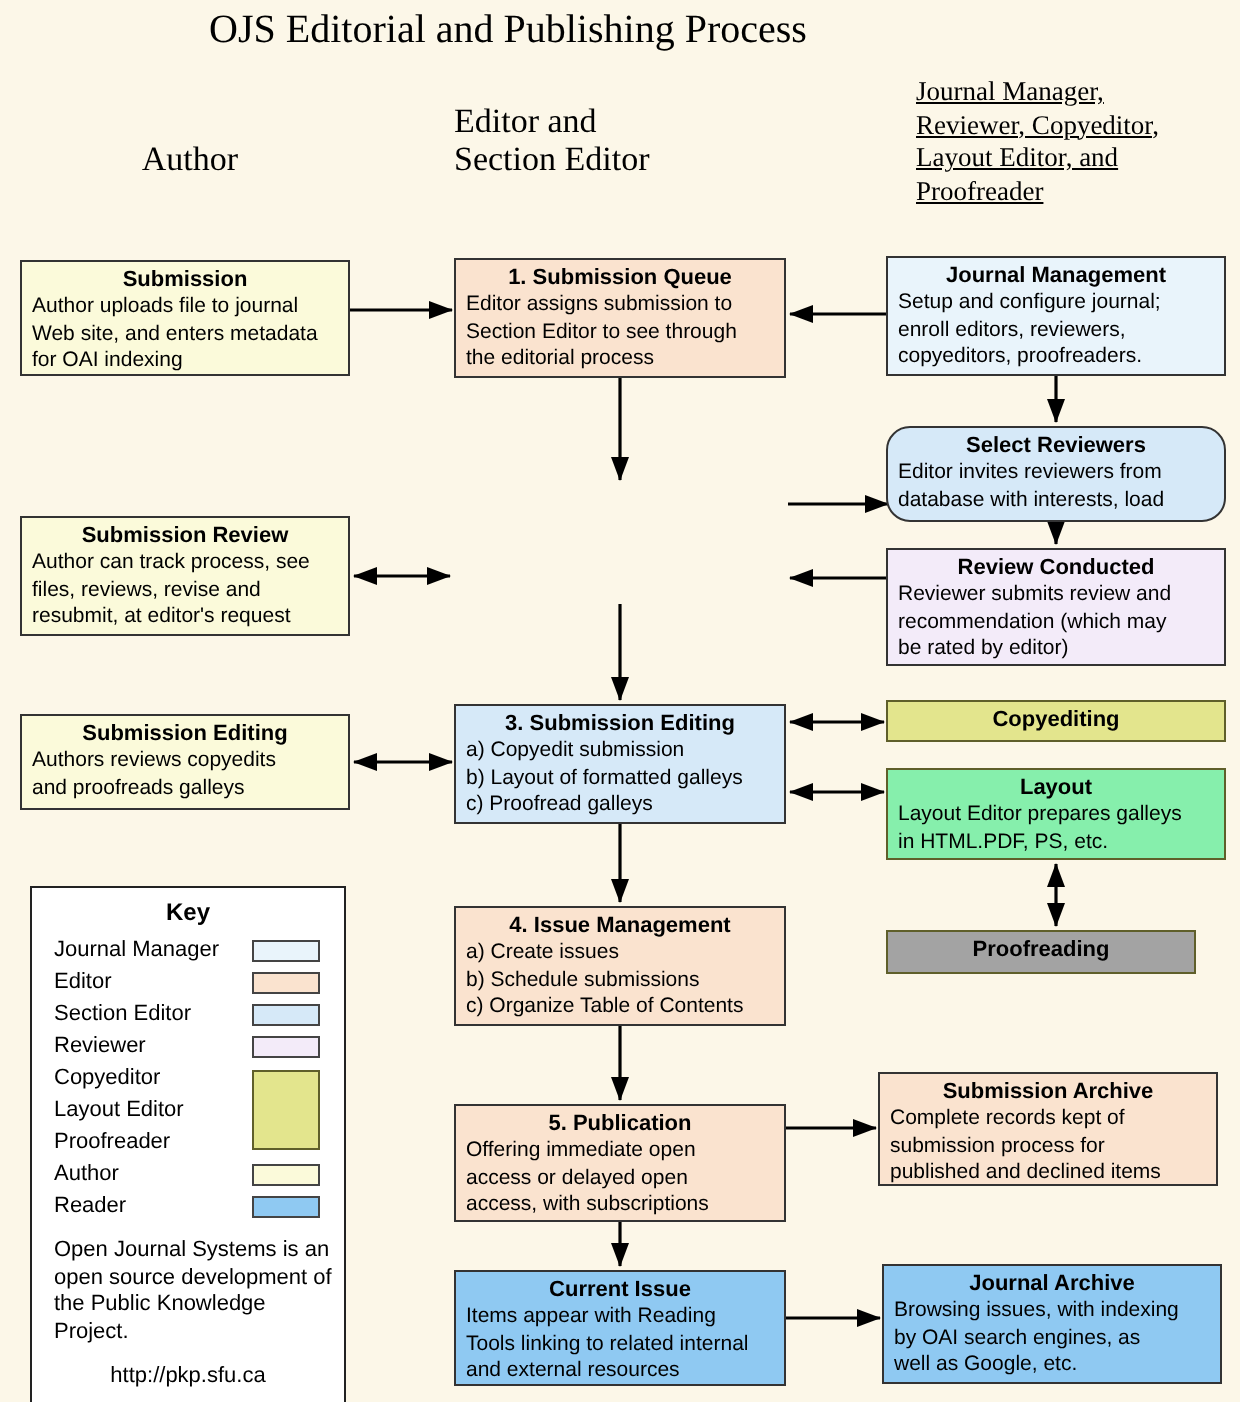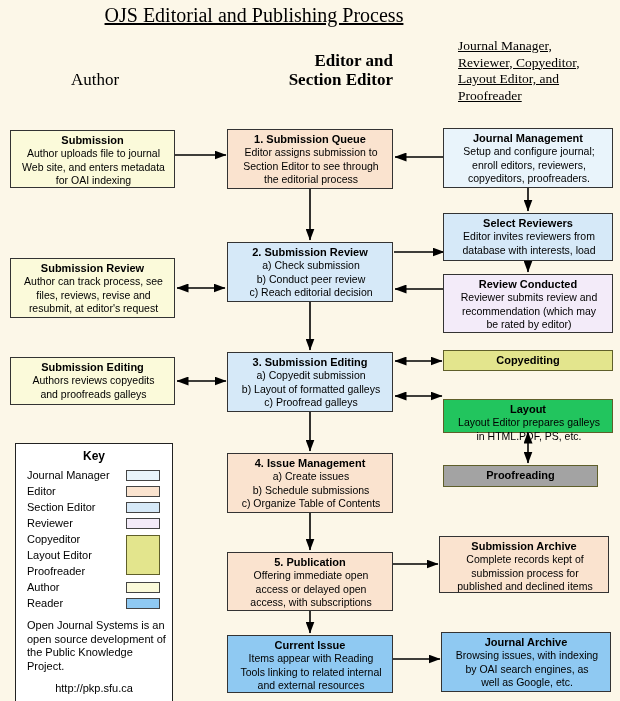--- a/index.html
+++ b/index.html
@@ -1,29 +1,29 @@
 <!DOCTYPE html>
 <html><head>
 <meta charset="utf-8">
 <style>
   html,body{margin:0;padding:0;}
   .canvas{position:relative;width:620px;height:701px;overflow:hidden;
           font-family:"Liberation Sans",sans-serif;color:#000;}
   .page-title{position:absolute;left:0;top:4px;width:508px;text-align:center;
-          font-family:"Liberation Serif",serif;font-size:20px;text-decoration:underline;}
+          font-family:"Liberation Serif",serif;font-size:20px;}
   .col-hdr{position:absolute;font-family:"Liberation Serif",serif;white-space:pre-line;}
   .hdr-author{left:10px;top:70px;width:170px;text-align:center;font-size:17px;}
-  .hdr-editor{left:227px;top:51px;width:166px;text-align:right;font-size:17px;line-height:19px;font-weight:bold;}
+  .hdr-editor{left:227px;top:51px;width:166px;text-align:left;font-size:17px;line-height:19px;}
   .hdr-group{left:458px;top:38px;width:160px;text-align:left;font-size:13.5px;line-height:16.5px;text-decoration:underline;}
   .arrows{position:absolute;left:0;top:0;width:620px;height:701px;}
   .box{position:absolute;border:1.5px solid #333;box-sizing:border-box;padding:2px 3px;}
   .olive{border-color:#5f5f2a;}
   .bt{font-weight:bold;font-size:11px;line-height:14px;text-align:center;}
   .bt-fill{font-weight:bold;font-size:11px;line-height:15px;text-align:center;}
-  .bb{font-size:10.5px;line-height:13.5px;white-space:pre-line;padding-left:2px;text-align:center;}
+  .bb{font-size:10.5px;line-height:13.5px;white-space:pre-line;padding-left:2px;}
   .key{position:absolute;left:15px;top:443px;width:158px;height:322px;background:#fff;
        border:1.5px solid #222;box-sizing:border-box;}
   .key-title{font-weight:bold;font-size:12px;text-align:center;margin:5px 0 4px;}
   .krow{display:flex;align-items:center;justify-content:space-between;
         padding:0 12px 0 11px;height:16px;}
   .klabel{font-size:11px;}
   .klabels{display:flex;flex-direction:column;}
   .klabels .klabel{line-height:16px;}
   .kswatch{width:34px;height:11px;border:1.5px solid #444;box-sizing:border-box;}
   .kswatch-tall{width:34px;height:40px;border:1.5px solid #5f5f2a;box-sizing:border-box;}
@@ -91,26 +91,20 @@
 files, reviews, revise and
 resubmit, at editor's request</div>
   </div>
 
   <div class="box" style="left: 227px; top: 129px; width: 166px; height: 60px; background: rgb(250, 227, 207);">
     <div class="bt">1. Submission Queue</div>
     <div class="bb">Editor assigns submission to
 Section Editor to see through
 the editorial process</div>
   </div>
-  <div class="box" style="left: 227px; top: 242px; width: 166px; height: 60px; background: rgb(214, 233, 248);">
-    <div class="bt">2. Submission Review</div>
-    <div class="bb">a) Check submission
-b) Conduct peer review
-c) Reach editorial decision</div>
-  </div>
   <div class="box" style="left: 227px; top: 352px; width: 166px; height: 60px; background: rgb(214, 233, 248);">
     <div class="bt">3. Submission Editing</div>
     <div class="bb">a) Copyedit submission
 b) Layout of formatted galleys
 c) Proofread galleys</div>
   </div>
   <div class="box" style="left: 227px; top: 453px; width: 166px; height: 60px; background: rgb(250, 227, 207);">
     <div class="bt">4. Issue Management</div>
     <div class="bb">a) Create issues
 b) Schedule submissions
@@ -128,35 +122,35 @@
 Tools linking to related internal
 and external resources</div>
   </div>
 
   <div class="box" style="left: 443px; top: 128px; width: 170px; height: 60px; background: rgb(233, 244, 251);">
     <div class="bt">Journal Management</div>
     <div class="bb">Setup and configure journal;
 enroll editors, reviewers,
 copyeditors, proofreaders.</div>
   </div>
-  <div class="box" style="left: 443px; top: 213px; width: 170px; height: 48px; background: rgb(214, 233, 248);">
+  <div class="box" style="left: 443px; top: 213px; width: 170px; height: 48px; background: rgb(214, 233, 248); border-radius: 12px;">
     <div class="bt">Select Reviewers</div>
     <div class="bb">Editor invites reviewers from
 database with interests, load</div>
   </div>
   <div class="box" style="left: 443px; top: 274px; width: 170px; height: 59px; background: rgb(243, 235, 249);">
     <div class="bt">Review Conducted</div>
     <div class="bb">Reviewer submits review and
 recommendation (which may
 be rated by editor)</div>
   </div>
   <div class="box olive" style="left: 443px; top: 350px; width: 170px; height: 21px; background: rgb(227, 229, 141);">
     <div class="bt-fill">Copyediting</div>
   </div>
-  <div class="box olive" style="left: 443px; top: 399px; width: 170px; height: 34px; background: #22c55e;">
+  <div class="box olive" style="left: 443px; top: 384px; width: 170px; height: 46px; background: #86efac;">
     <div class="bt">Layout</div>
     <div class="bb">Layout Editor prepares galleys
 in HTML.PDF, PS, etc.</div>
   </div>
   <div class="box olive" style="left: 443px; top: 465px; width: 155px; height: 22px; background: #a3a3a3;">
     <div class="bt-fill">Proofreading</div>
   </div>
   <div class="box" style="left: 439px; top: 536px; width: 170px; height: 57px; background: rgb(250, 227, 207);">
     <div class="bt">Submission Archive</div>
     <div class="bb">Complete records kept of

